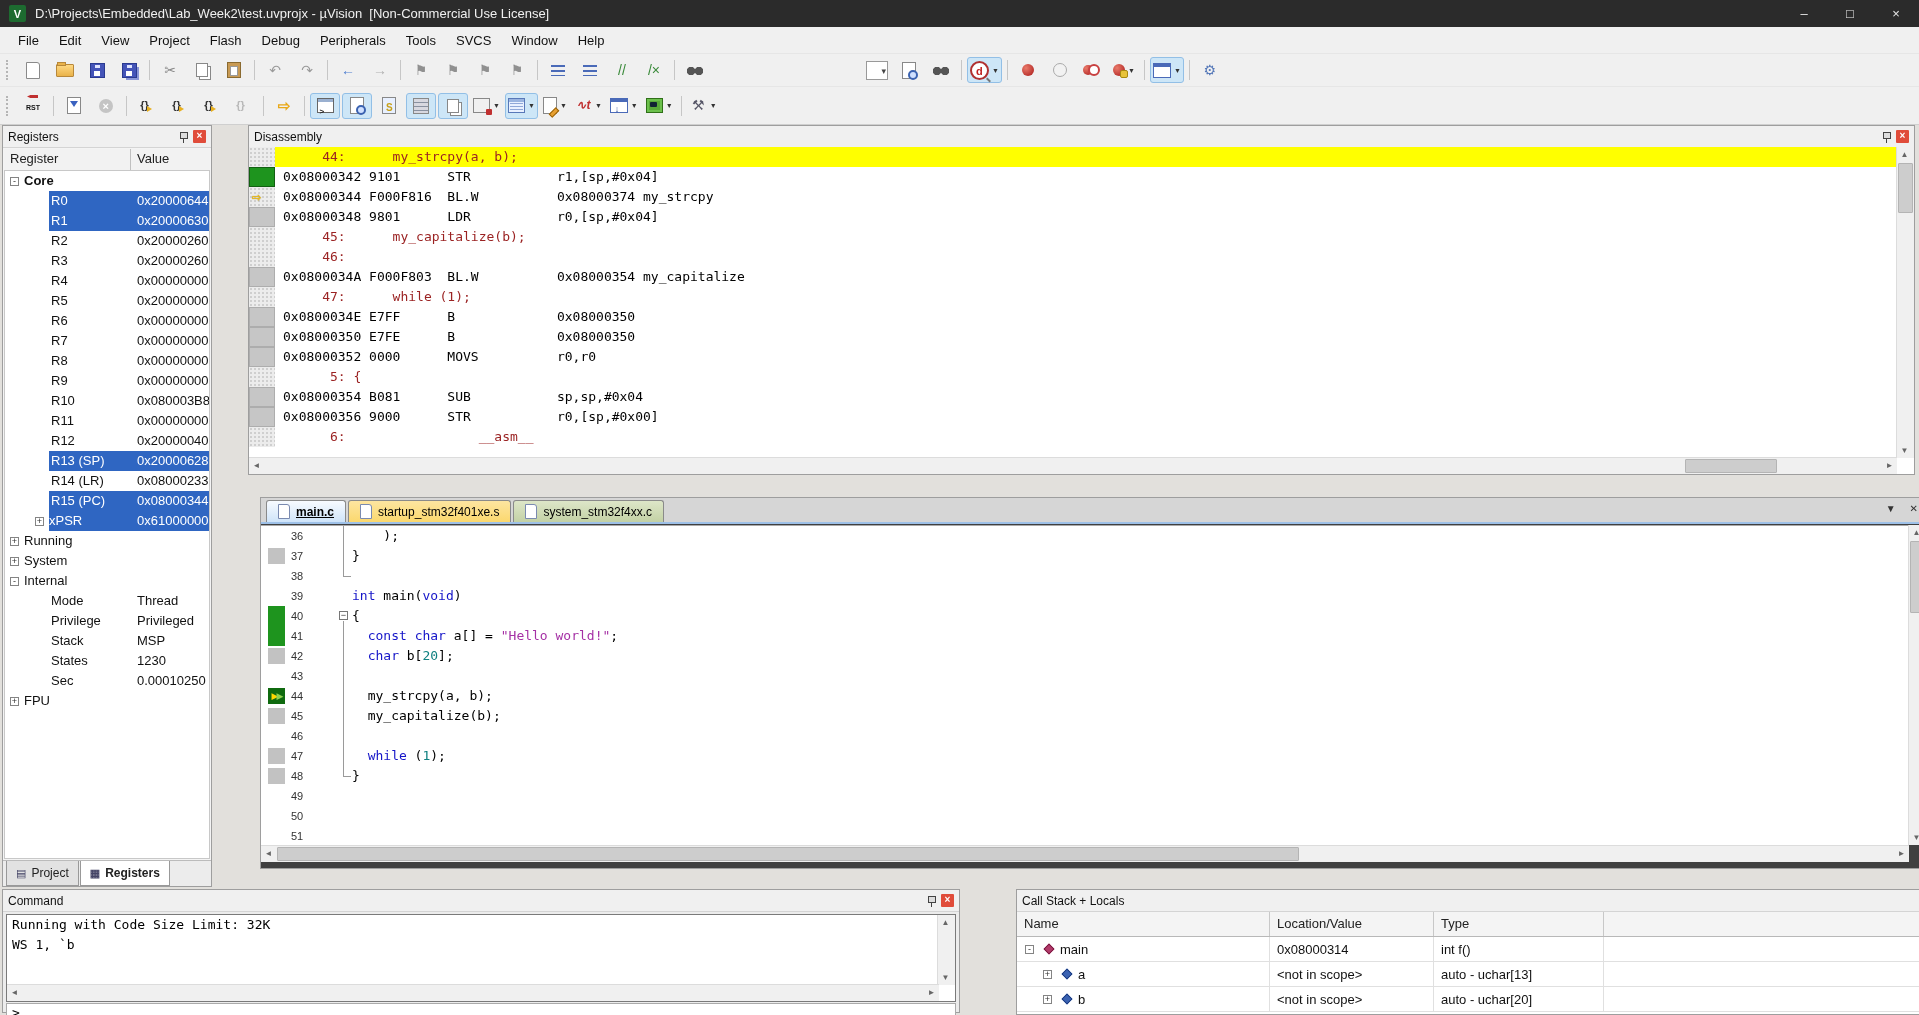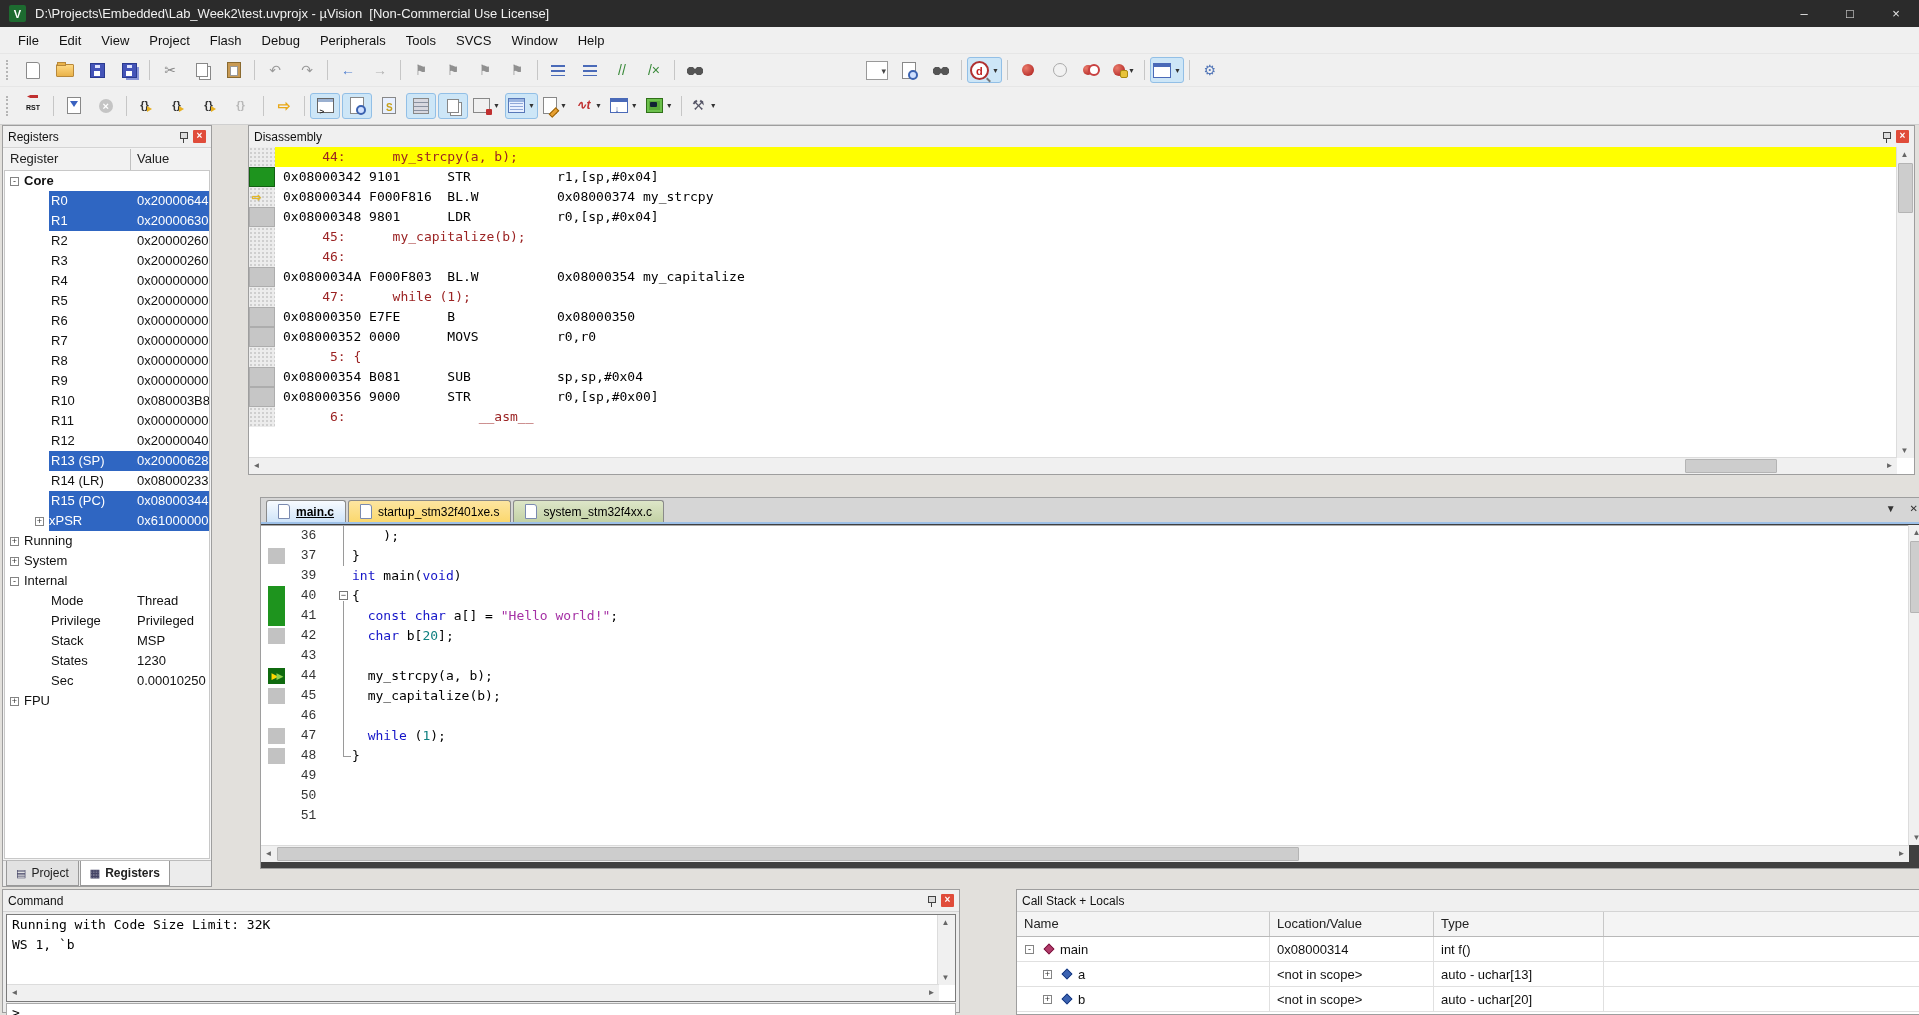--- a/index.html
+++ b/index.html
@@ -149,21 +149,21 @@
   .etabbtns{position:absolute;right:8px;top:5px;display:flex;gap:14px;font-size:10px;color:#333}
   #elines{position:absolute;left:0;top:27px;right:17px;height:320px;background:#fff;overflow:hidden;border-top:1px solid #aaa}
   .erow{display:flex;height:20px;line-height:20px}
   .emark{flex:0 0 30px;position:relative}
   .mk{position:absolute;left:7px;top:2px;width:17px;height:16px}
   .mk-gray{background:#c2c2c2}
   .mk-green{background:var(--green);top:0;height:20px}
   .mk-arrows{background:#0f6a0f;display:flex;align-items:center;justify-content:center;font-size:9px;letter-spacing:-2px}
   .mk-arrows span:first-child{color:#ffd800}
   .mk-arrows span:last-child{color:#8fd14f}
-  .enum{flex:0 0 44px;text-align:center;padding-right:9px;font-family:Liberation Mono, monospace;font-size:13px;color:#333;box-sizing:border-box}
+  .enum{flex:0 0 44px;text-align:left;padding-right:9px;font-family:Liberation Sans, sans-serif;font-size:11px;color:#333;box-sizing:border-box}
   .efold{flex:0 0 17px;position:relative}
   .fl-line{position:absolute;left:8px;top:0;height:20px;width:1px;background:#9a9a9a}
   .fl-end{position:absolute;left:8px;top:0;height:10px;width:7px;border-left:1px solid #9a9a9a;border-bottom:1px solid #9a9a9a}
   .fl-box{position:absolute;left:4px;top:5px;width:9px;height:9px;border:1px solid #777;background:#fff;font-size:9px;line-height:7px;text-align:center;color:#333;box-sizing:border-box}
   .fl-sub{position:absolute;left:8px;top:15px;height:5px;width:1px;background:#9a9a9a}
   .ecode{flex:1;font-family:"DejaVu Sans Mono",monospace;font-size:13px;white-space:pre}
   .tk-k{color:var(--kw)} .tk-s{color:var(--str)} .tk-n{color:var(--num)} .tk-p{color:#000}
 
   
   #cmdpanel{left:2px;top:889px;width:958px;height:124px;background:#ececec}
@@ -603,20 +603,21 @@
     </div>
     <div id="dlines">
         <div class="drow dhl"><div class="dgut g-stipple"></div><div class="dtext dsrc">     44:      my_strcpy(a, b); </div></div>
         <div class="drow"><div class="dgut g-green"></div><div class="dtext dasm">0x08000342 9101      STR           r1,[sp,#0x04]</div></div>
         <div class="drow"><div class="dgut g-arrow"></div><div class="dtext dasm">0x08000344 F000F816  BL.W          0x08000374 my_strcpy</div></div>
         <div class="drow"><div class="dgut g-gray"></div><div class="dtext dasm">0x08000348 9801      LDR           r0,[sp,#0x04]</div></div>
         <div class="drow"><div class="dgut g-stipple"></div><div class="dtext dsrc">     45:      my_capitalize(b); </div></div>
         <div class="drow"><div class="dgut g-stipple"></div><div class="dtext dsrc">     46: </div></div>
         <div class="drow"><div class="dgut g-gray"></div><div class="dtext dasm">0x0800034A F000F803  BL.W          0x08000354 my_capitalize</div></div>
         <div class="drow"><div class="dgut g-stipple"></div><div class="dtext dsrc">     47:      while (1); </div></div>
+        <div class="drow"><div class="dgut g-gray"></div><div class="dtext dasm">0x0800034E E7FF      B             0x08000350</div></div>
         <div class="drow"><div class="dgut g-gray"></div><div class="dtext dasm">0x08000350 E7FE      B             0x08000350</div></div>
         <div class="drow"><div class="dgut g-gray"></div><div class="dtext dasm">0x08000352 0000      MOVS          r0,r0</div></div>
         <div class="drow"><div class="dgut g-stipple"></div><div class="dtext dsrc">      5: { </div></div>
         <div class="drow"><div class="dgut g-gray"></div><div class="dtext dasm">0x08000354 B081      SUB           sp,sp,#0x04</div></div>
         <div class="drow"><div class="dgut g-gray"></div><div class="dtext dasm">0x08000356 9000      STR           r0,[sp,#0x00]</div></div>
         <div class="drow"><div class="dgut g-stipple"></div><div class="dtext dsrc">      6:                 __asm__ </div></div>
       </div>
     <div class="vscroll" style="right:0;top:21px;bottom:16px">
       <div class="sarrow" style="top:0">▲</div>
       <div class="sthumb" style="left:1px;right:1px;top:16px;height:48px"></div>
@@ -659,20 +660,28 @@
         </div>
         <div class="erow">
           <div class="emark">
             <div class="mk mk-gray"></div>
           </div>
           <div class="enum">37</div>
           <div class="efold">
             <div class="fl-line"></div>
           </div>
           <div class="ecode"><span class="tk-p">}</span></div>
+        </div>
+        <div class="erow">
+          <div class="emark"></div>
+          <div class="enum">38</div>
+          <div class="efold">
+            <div class="fl-end"></div>
+          </div>
+          <div class="ecode"></div>
         </div>
         <div class="erow">
           <div class="emark"></div>
           <div class="enum">39</div>
           <div class="efold"></div>
           <div class="ecode"><span class="tk-k">int</span><span class="tk-p"> main(</span><span class="tk-k">void</span><span class="tk-p">)</span></div>
         </div>
         <div class="erow">
           <div class="emark">
             <div class="mk mk-green"></div>

